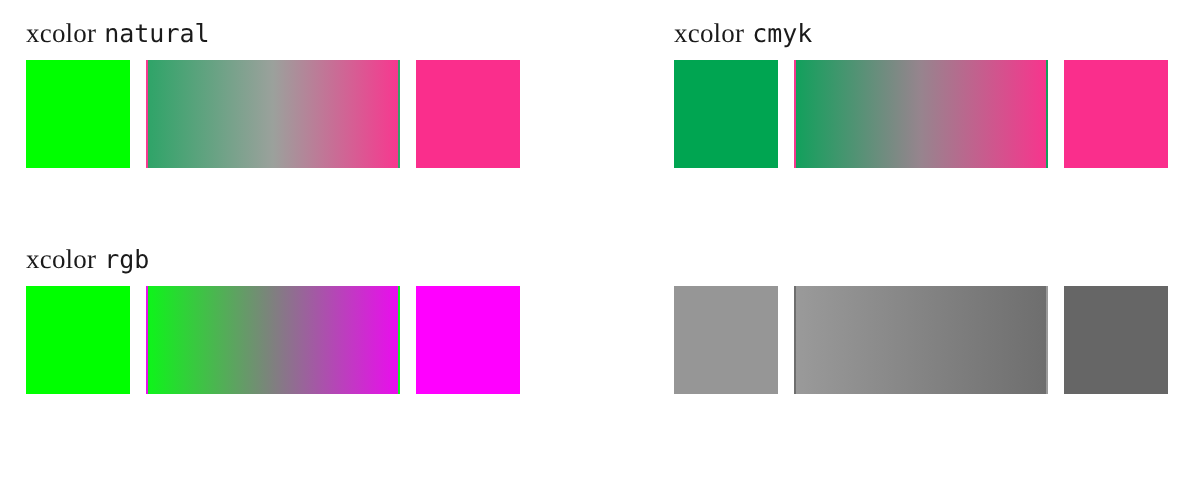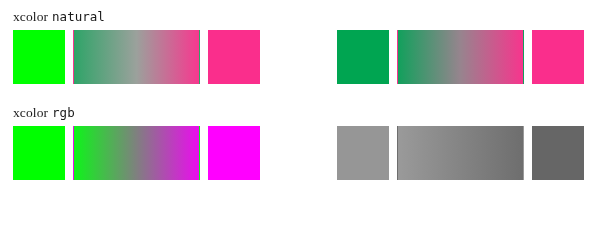--- a/index.html
+++ b/index.html
@@ -25,21 +25,21 @@
 
   
   .panel {
     position: absolute;
     width: 270px;
     height: 95px;
   }
   .panel.col-left  { left: 13px; }
   .panel.col-right { left: 337px; }
   .panel.row-top    { top: 8px; }
-  .panel.row-bottom { top: 104px; }
+  .panel.row-bottom { top: 121px; }
 
   
   .panel-caption {
     position: absolute;
     left: 0;
     top: 0;
     height: 18px;
     line-height: 18px;
     white-space: nowrap;
     color: #1a1a1a;
@@ -96,20 +96,23 @@
       <span class="caption-pkg">xcolor</span><span class="caption-model">natural</span>
     </div>
     <div class="swatch-row">
       <div class="swatch start" style="background: rgb(0, 255, 0);"></div>
       <div class="swatch ramp" style="background: linear-gradient(to right, rgb(47, 164, 104) 0%, rgb(155, 161, 156) 50%, rgb(247, 56, 143) 100%);"></div>
       <div class="swatch end" style="background: rgb(250, 46, 140);"></div>
     </div>
   </div>
 
   <div class="panel col-right row-top">
+    <div class="panel-caption">
+      <span class="caption-pkg">xcolor</span><span class="caption-model">cmyk</span>
+    </div>
     <div class="swatch-row">
       <div class="swatch start" style="background: rgb(0, 165, 81);"></div>
       <div class="swatch ramp" style="background: linear-gradient(to right, rgb(18, 160, 92) 0%, rgb(151, 132, 142) 50%, rgb(247, 53, 141) 100%);"></div>
       <div class="swatch end" style="background: rgb(250, 46, 140);"></div>
     </div>
   </div>
 
   <div class="panel col-left row-bottom">
     <div class="panel-caption">
       <span class="caption-pkg">xcolor</span><span class="caption-model">rgb</span>

